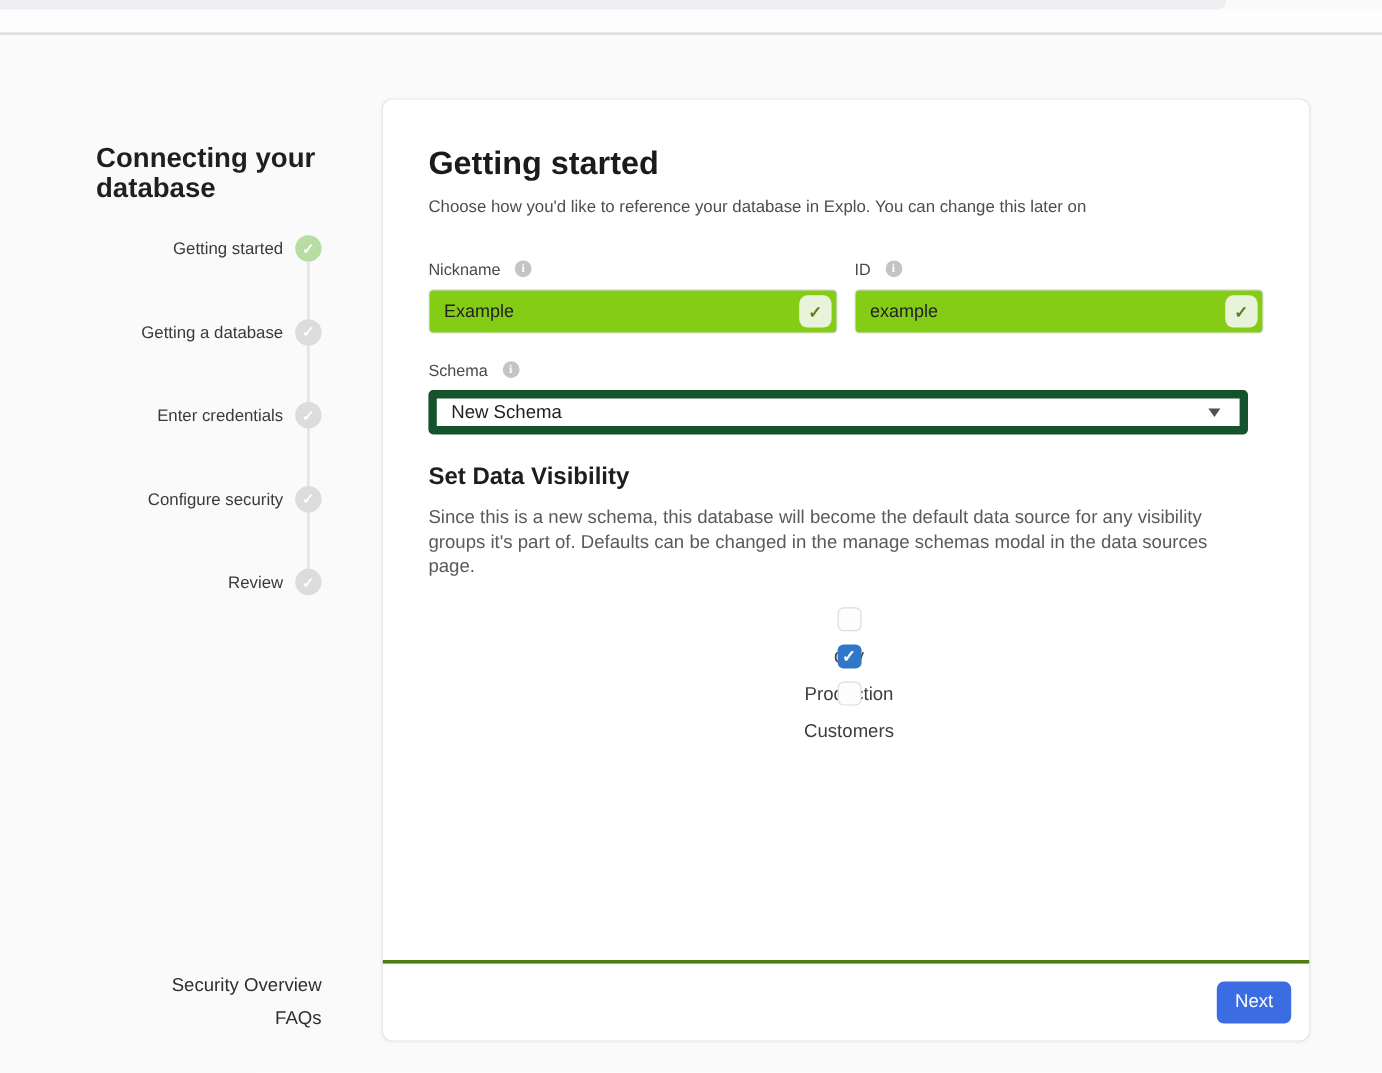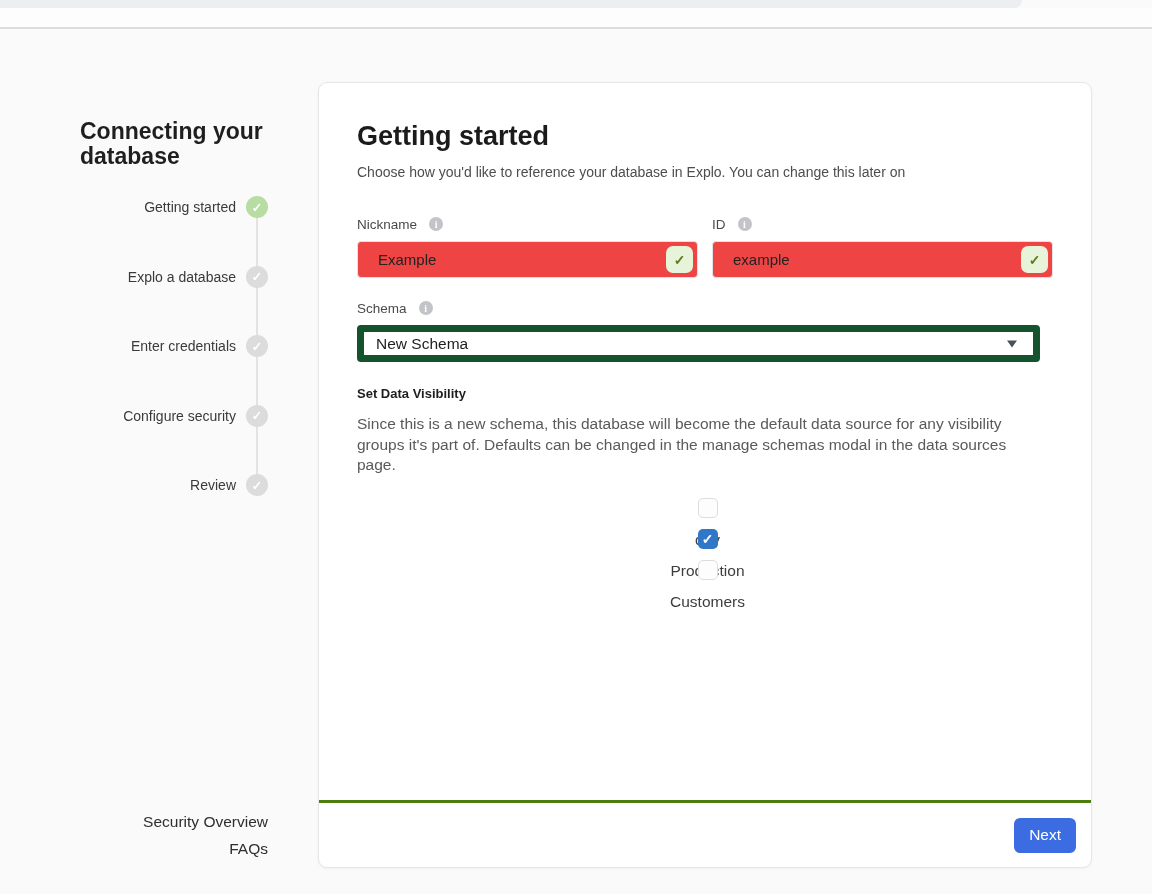--- a/index.html
+++ b/index.html
@@ -47,34 +47,34 @@
   .form-grid { margin-top:36px; display:flex; gap:14px; }
   .field-col-a { width:341px; flex:none; }
   .field-col-b { flex:1; }
   .field-label-row { display:flex; align-items:center; gap:12px; margin-bottom:9px; height:16px; }
   .field-label { font-size:13.5px; color:#4a4a4a; }
   .info-icon { width:14px; height:14px; border-radius:50%; background:#c2c4c7; color:#fff;
     font-size:10px; font-weight:700; display:flex; align-items:center; justify-content:center;
     font-family:"Liberation Serif", serif; cursor:pointer; flex:none; }
   .input-wrap { position:relative; }
   .text-input { width:100%; height:37px; border:1px solid #e0e2e5; border-radius:4px;
-    padding:0 40px 0 20px; font-size:15px; color:#222; background:#ef4444; font-family:inherit; outline:none; }
+    padding:0 40px 0 12px; font-size:15px; color:#222; background:#84cc16; font-family:inherit; outline:none; }
   .valid-badge { position:absolute; right:5px; top:5px; width:27px; height:27px; border-radius:7px;
     background:#e8f4da; color:#5e7d1c; display:flex; align-items:center; justify-content:center;
     font-size:14px; font-weight:700; }
 
   .schema-field { margin-top:22px; }
   .select { position:relative; width:683px; height:37px; border:7px solid #14532d; border-radius:4px;
     background:#fff; display:flex; align-items:center; padding:0 36px 0 12px;
     font-size:15.5px; color:#1e1e1e; cursor:pointer; }
   .select-arrow { position:absolute; right:16px; top:50%; transform:translateY(-50%);
     width:0; height:0; border-left:5.5px solid transparent; border-right:5.5px solid transparent;
     border-top:7px solid #4a5158; }
 
-  .vis-heading { margin-top:24px; font-size:13px; font-weight:600; color:#1d1d1d; }
+  .vis-heading { margin-top:24px; font-size:20px; font-weight:600; color:#1d1d1d; }
   .vis-desc { margin-top:13px; max-width:665px; font-size:15.5px; line-height:20.5px; color:#5a5a5a; }
 
   .vis-groups { margin-top:22px; }
   .vis-row { display:flex; align-items:center; gap:13px; height:20px; margin-bottom:11px; padding-left:5px;flex-direction:column; }
   .checkbox { width:20px; height:20px; border-radius:5px; border:1px solid #dadde1; background:#fdfdfd;
     flex:none; cursor:pointer; }
   .checkbox.checked { border:none; background:#3177c8; color:#fff; display:flex;
     align-items:center; justify-content:center; font-size:14px; font-weight:700; }
   .vis-label { font-size:15.5px; color:#3d3d3d; cursor:pointer; }
 
@@ -93,21 +93,21 @@
 <div class="sidebar-title">Connecting your database</div>
 
 <div class="steps">
   <div class="steps-line"></div>
 
   <div class="step complete">
     <span class="step-label">Getting started</span>
     <span class="step-circle">✓</span>
   </div>
   <div class="step">
-    <span class="step-label">Explo a database</span>
+    <span class="step-label">Getting a database</span>
     <span class="step-circle">✓</span>
   </div>
   <div class="step">
     <span class="step-label">Enter credentials</span>
     <span class="step-circle">✓</span>
   </div>
   <div class="step">
     <span class="step-label">Configure security</span>
     <span class="step-circle">✓</span>
   </div>

